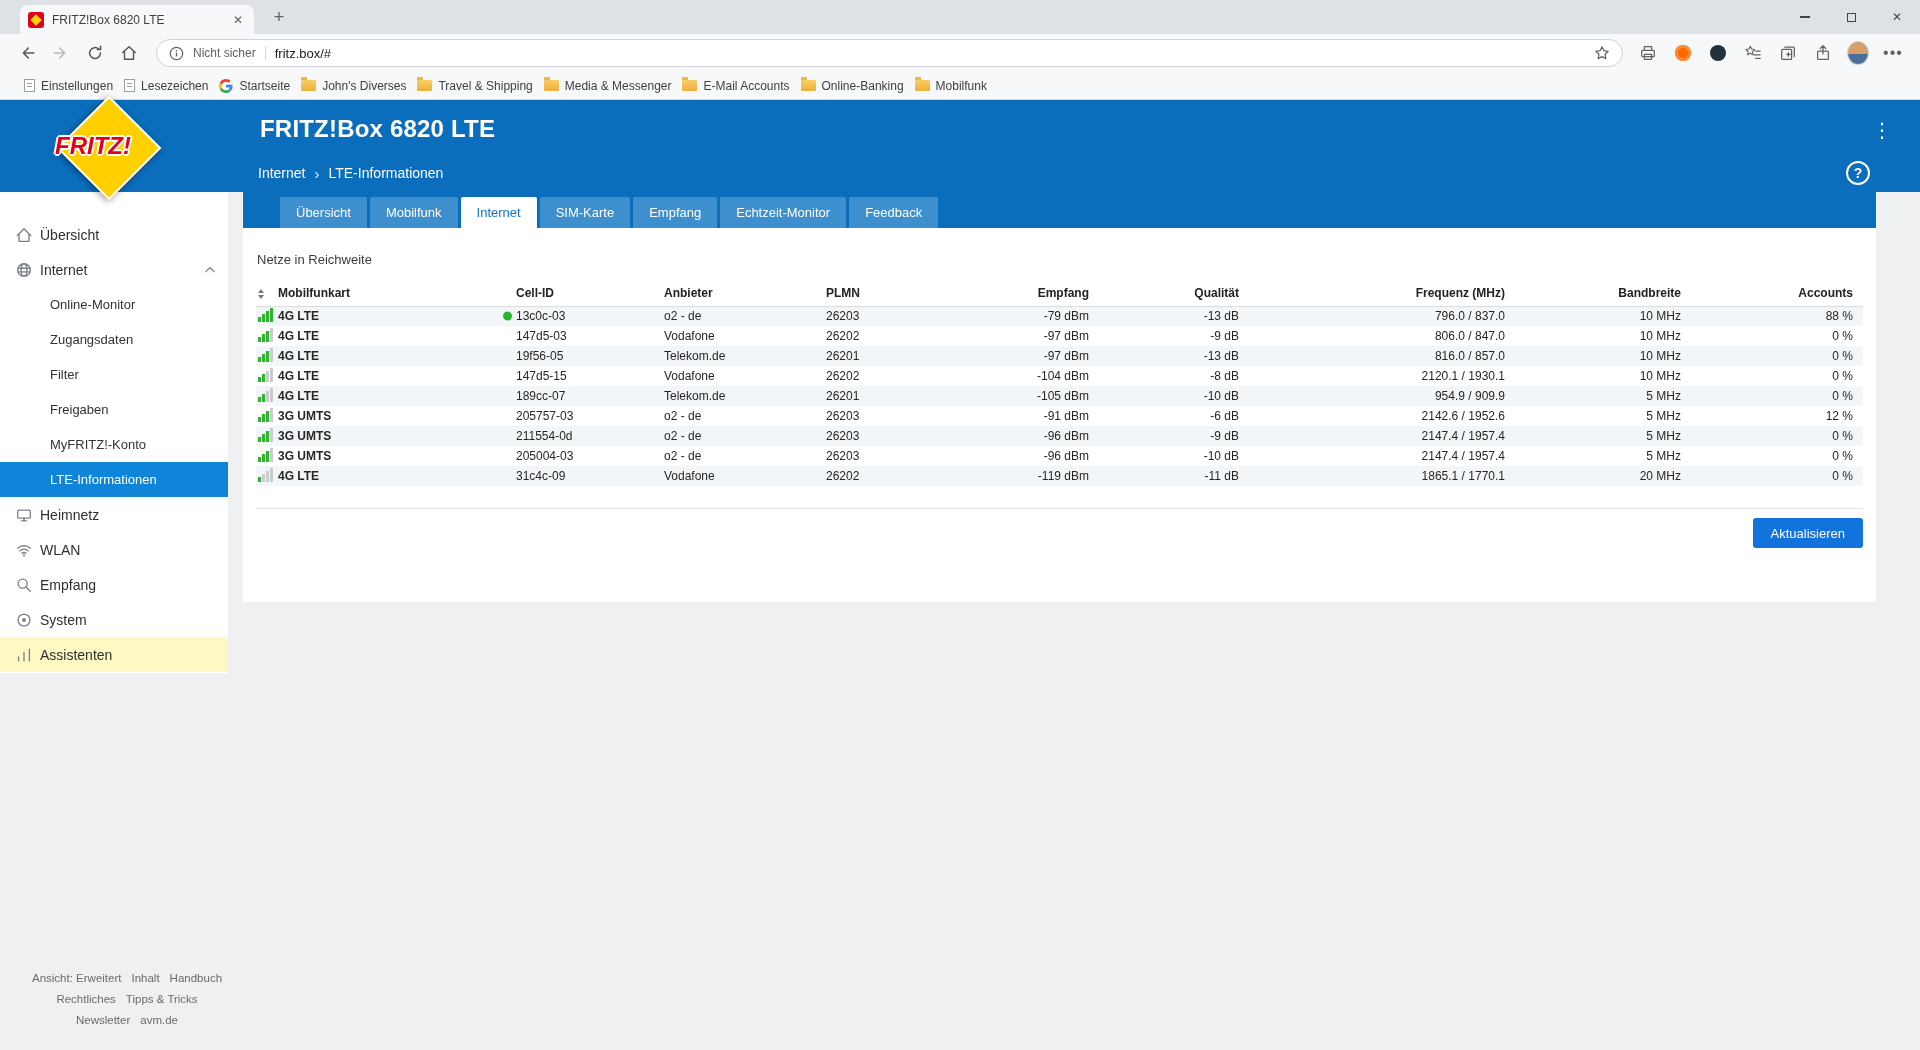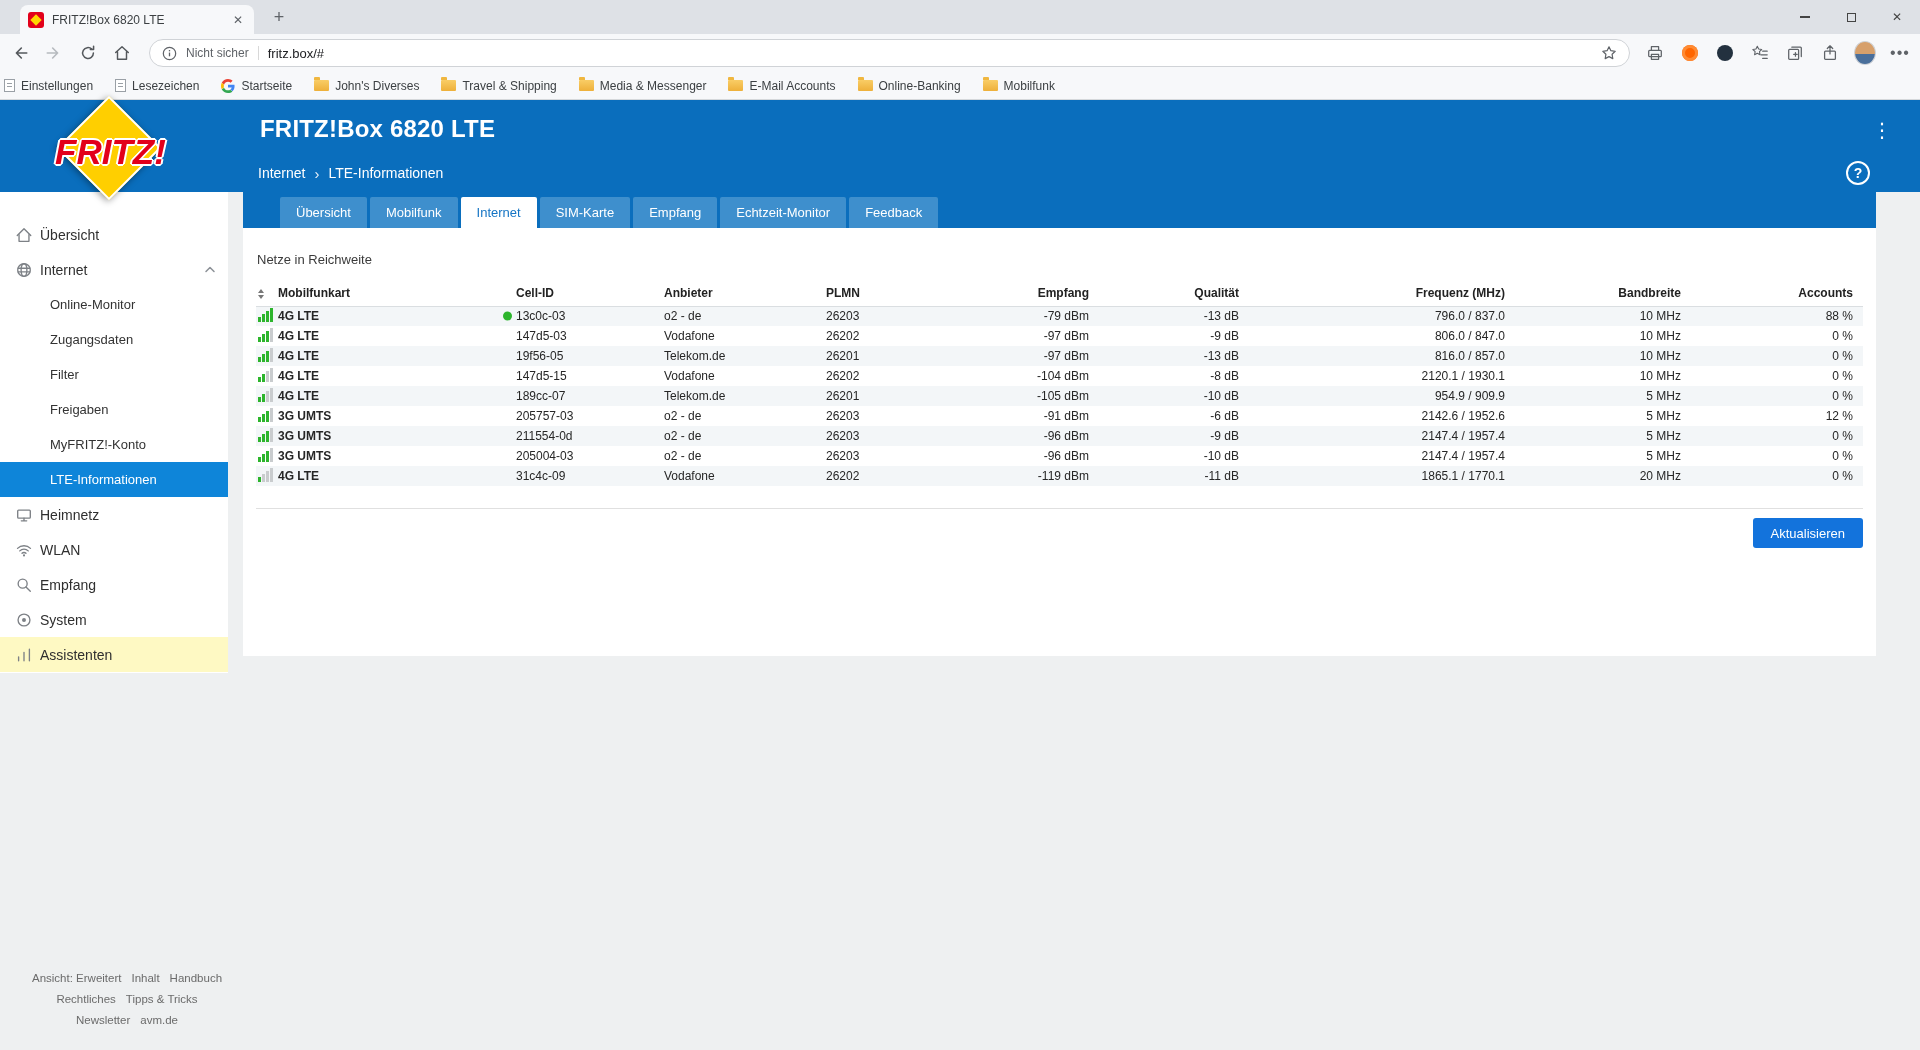--- a/index.html
+++ b/index.html
@@ -13,70 +13,70 @@
   .favicon{width:16px;height:16px;border-radius:3px;background:#e2001a;position:relative;flex:0 0 16px}
   .favicon i{position:absolute;left:4px;top:4px;width:8px;height:8px;background:#ffd500;transform:rotate(45deg)}
   .tab-title{font-size:12px;color:#3c4043;flex:1;white-space:nowrap;overflow:hidden}
   .tab-close{color:#5f6368;font-size:12px;width:16px;text-align:center;cursor:pointer}
   .newtab{position:absolute;left:266px;top:5px;width:26px;height:26px;color:#5f6368;font-size:18px;text-align:center;line-height:25px;cursor:pointer}
   .wincontrols{position:absolute;right:0;top:0;display:flex}
   .winbtn{width:46px;height:34px;display:flex;align-items:center;justify-content:center;color:#444;font-size:12px;cursor:pointer}
   .min-ic{width:10px;height:1.5px;background:#444;display:block}
   .max-ic{width:9px;height:9px;border:1.2px solid #444;display:block}
 
-  .toolbar{height:38px;background:#f7f8fa;display:flex;align-items:center;padding:0 3px}
+  .toolbar{height:38px;background:#f7f8fa;display:flex;align-items:center;padding:0 10px}
   .navbtn{width:34px;height:34px;display:flex;align-items:center;justify-content:center;cursor:pointer;flex:0 0 auto}
   .omnibox{flex:1;height:28px;border:1px solid #d0d3d7;background:#fff;border-radius:14px;display:flex;align-items:center;padding:0 12px;gap:9px;margin:0 14px 0 10px;min-width:0}
   .omni-sec{font-size:12px;color:#5f6368;white-space:nowrap}
   .omni-sep{width:1px;height:14px;background:#d8d8d8}
   .omni-url{font-size:13px;color:#202124;white-space:nowrap}
   .omni-star{margin-left:auto;display:flex;align-items:center}
   .actions{display:flex;align-items:center;gap:13px;padding-right:6px}
   .act{width:22px;height:22px;display:flex;align-items:center;justify-content:center;cursor:pointer}
   .ext-orange{width:16px;height:16px;border-radius:50%;background:#f60;box-shadow:inset 0 0 0 3px #ff8b33}
   .ext-dark{width:16px;height:16px;border-radius:50%;background:#23313f}
   .avatar{width:24px;height:24px;border-radius:50%;background:linear-gradient(180deg,#d7a06b 55%,#4a6f9b 55%);border:1px solid #cfd2d6}
   .dots{color:#5f6368;font-size:16px;letter-spacing:1px}
 
-  .bookmarks{height:28px;background:#f7f8fa;border-bottom:1px solid #d5d8db;display:flex;align-items:center;padding:0 4px;gap:22px}
+  .bookmarks{height:28px;background:#f7f8fa;border-bottom:1px solid #d5d8db;display:flex;align-items:center;padding:0 24px;gap:11px}
   .bm{display:flex;align-items:center;gap:6px;font-size:12px;color:#3c4043;cursor:pointer;white-space:nowrap}
   .folder-icon{width:15px;height:11px;background:linear-gradient(#f9cd66,#eeb03a);border-radius:1px;position:relative;display:inline-block}
   .folder-icon::before{content:"";position:absolute;left:0;top:-3px;width:6px;height:3px;background:#f0b73f;border-radius:1px 1px 0 0}
   .page-icon{width:11px;height:13px;border:1px solid #9aa0a6;background:#fff;display:inline-block;position:relative}
   .page-icon::before{content:"";position:absolute;left:2px;top:3px;width:5px;height:1px;background:#9aa0a6;box-shadow:0 3px 0 #9aa0a6}
   .google-icon{display:inline-flex}
 
   
   .app{position:absolute;top:100px;left:0;width:1920px;height:950px;background:#eef0f1}
   .blue-top{position:absolute;left:0;top:0;width:1920px;height:92px;background:#0a6ebd}
   .app-title{position:absolute;left:260px;top:15px;font-size:24px;font-weight:700;color:#fff;letter-spacing:.2px}
   .kebab{position:absolute;right:28px;top:18px;color:#fff;font-size:20px;cursor:pointer}
   .breadcrumb-row{position:absolute;left:243px;top:54px;width:1633px;height:38px;display:flex;align-items:center;color:#fff;padding-left:15px;gap:9px}
   .bc{font-size:14px;color:#fff;cursor:pointer}
   .bc-sep{font-size:15px;opacity:.9}
   .help-btn{position:absolute;right:6px;top:7px;width:24px;height:24px;border:2px solid #fff;border-radius:50%;color:#fff;font-weight:700;text-align:center;line-height:20px;font-size:14px;cursor:pointer}
 
   .logo{position:absolute;left:55px;top:-6px;width:108px;height:110px;z-index:6;cursor:pointer}
   .logo-diamond{position:absolute;left:17px;top:17px;width:74px;height:74px;background:#ffcf00;transform:rotate(45deg);border:2px solid #fff;box-shadow:0 2px 7px rgba(0,0,0,.4)}
-  .logo-text{position:absolute;left:0;top:38px;width:108px;text-align:center;font-size:35px;font-weight:800;font-style:italic;color:#e2001a;
+  .logo-text{position:absolute;left:0;top:38px;width:108px;text-align:left;font-size:24px;font-weight:800;font-style:italic;color:#e2001a;
     text-shadow:-2px 0 #fff,2px 0 #fff,0 -2px #fff,0 2px #fff,-1px -1px #fff,1px 1px #fff,1px -1px #fff,-1px 1px #fff}
 
   .tabs-row{position:absolute;left:243px;top:92px;width:1633px;height:36px;background:#0a6ebd;display:flex;align-items:flex-end;padding-left:37px;gap:3px}
   .tab-btn{height:31px;padding:0 16px;background:#3e8fcd;color:#fff;font-size:13px;display:flex;align-items:center;border-radius:2px 2px 0 0;cursor:pointer;white-space:nowrap}
   .tab-btn.active{background:#fff;color:#1474c4}
 
   .sidebar{position:absolute;left:0;top:92px;width:228px;height:481px;background:#fff;padding-top:25px}
   .side-item{height:35px;display:flex;align-items:center;padding:0 12px 0 15px;gap:7px;font-size:14px;color:#2f2f2f;cursor:pointer;position:relative}
   .side-item.shaded{background:#fef9c3}
   .side-ic{width:18px;height:18px;display:flex;align-items:center;justify-content:center;flex:0 0 18px}
   .side-item .chev{margin-left:auto;display:flex}
   .side-sub{height:35px;display:flex;align-items:center;padding-left:50px;font-size:13px;color:#333;cursor:pointer}
   .side-sub.active{background:#0e85d9;color:#fff}
 
-  .card{position:absolute;left:243px;top:128px;width:1633px;height:428px;background:#fff}
+  .card{position:absolute;left:243px;top:128px;width:1633px;height:374px;background:#fff}
   .card-heading{position:absolute;left:14px;top:24px;font-size:13px;color:#3a3a3a}
   .nettable{position:absolute;left:13px;top:52px;width:1607px;border-collapse:collapse;table-layout:fixed}
   .nettable col:nth-child(1){width:22px}
   .nettable col:nth-child(2){width:238px}
   .nettable col:nth-child(3){width:148px}
   .nettable col:nth-child(4){width:162px}
   .nettable col:nth-child(5){width:130px}
   .nettable col:nth-child(6){width:133px}
   .nettable col:nth-child(7){width:150px}
   .nettable col:nth-child(8){width:266px}

